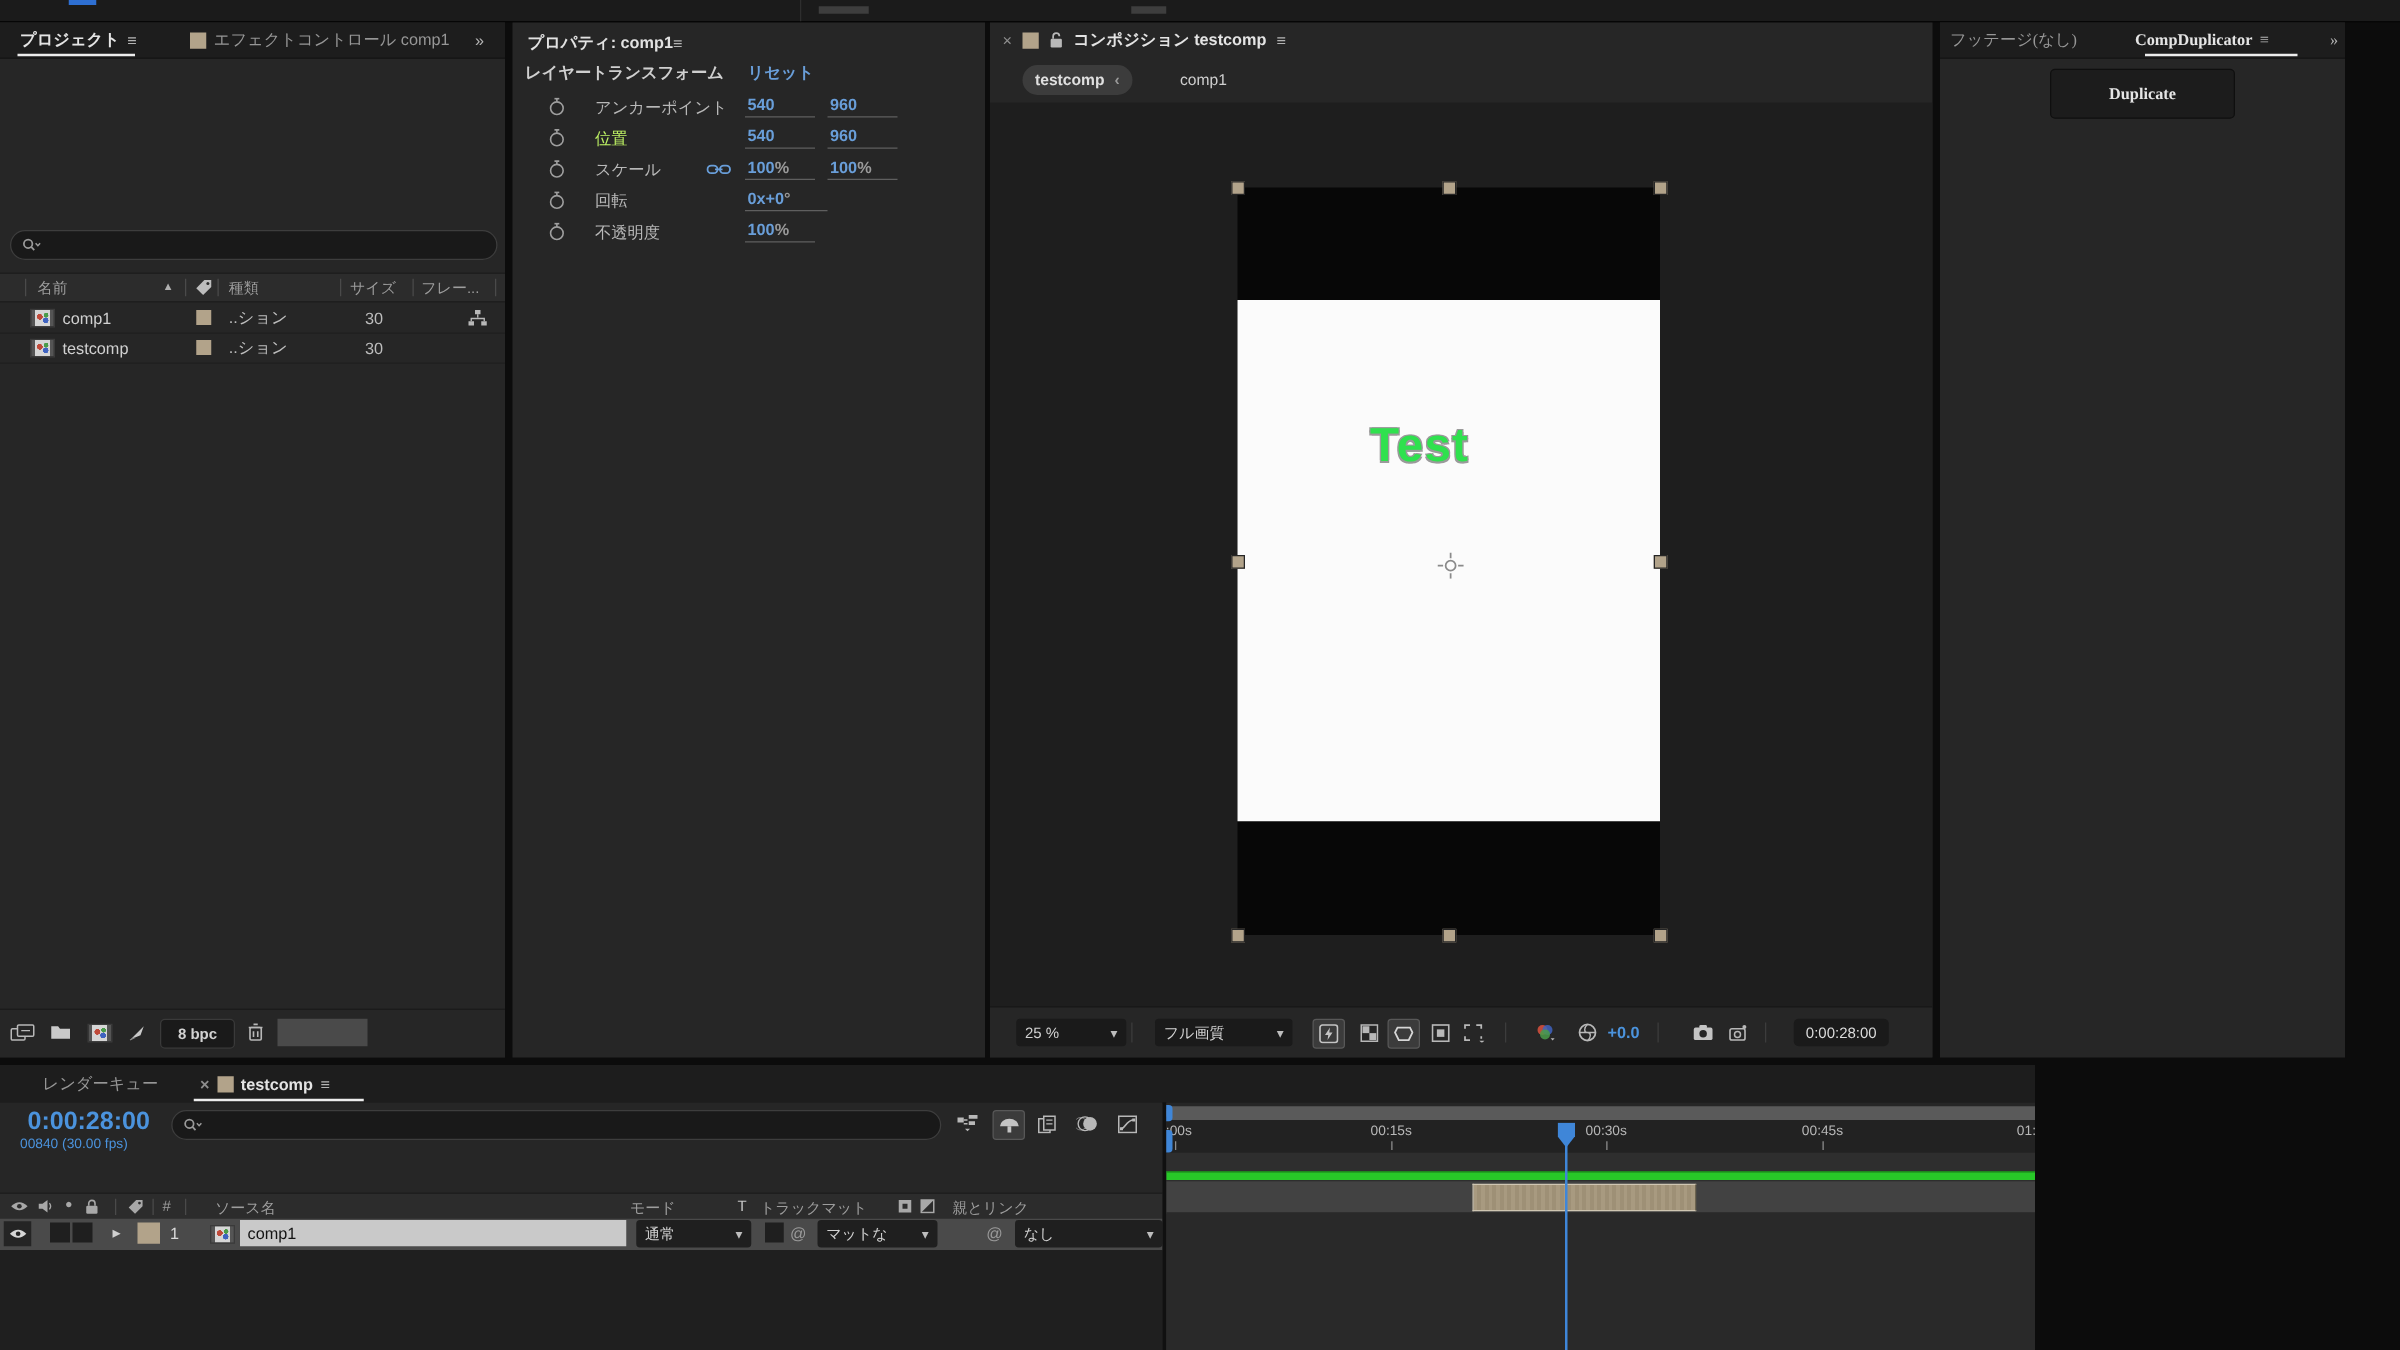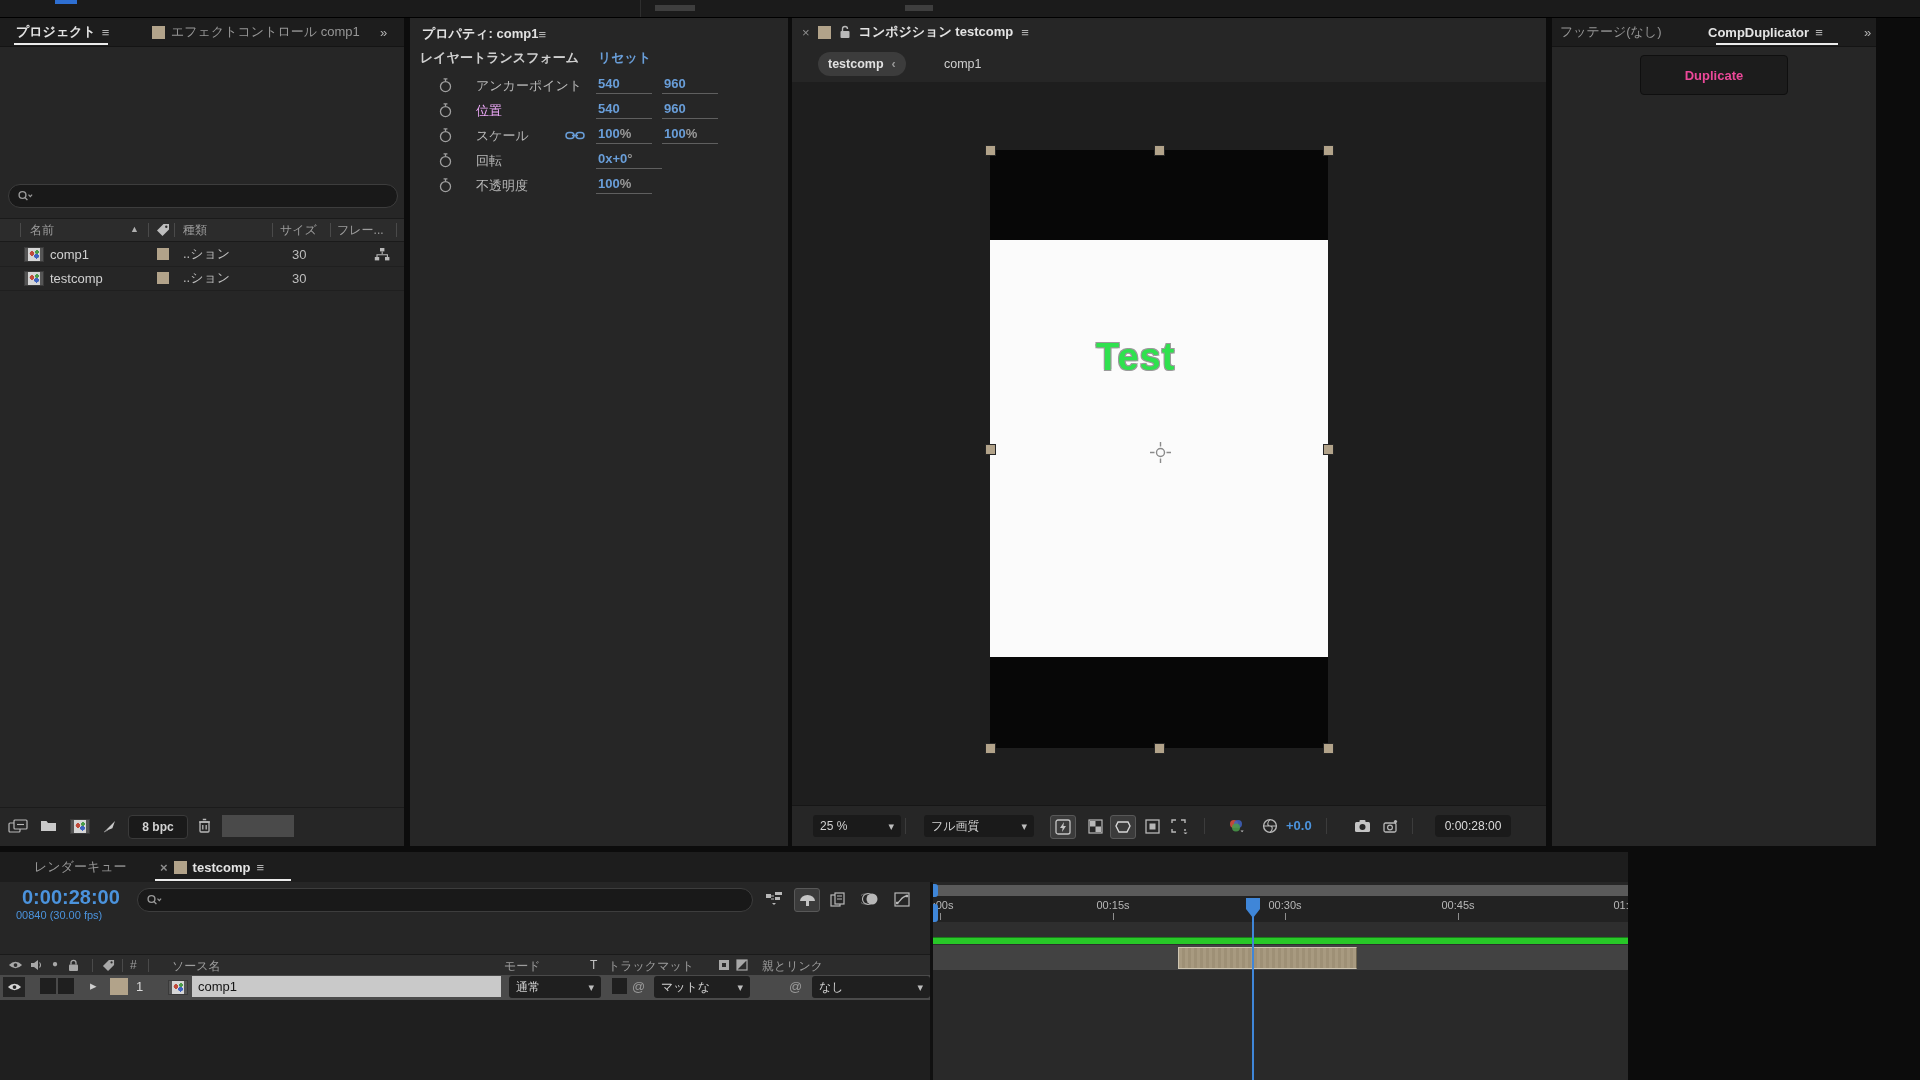--- a/index.html
+++ b/index.html
@@ -182,21 +182,21 @@
       <span class="abs val" style="left:186px;top:2px;"><span>540</span></span>
       <span class="abs val" style="left:252px;top:2px;"><span>960</span></span>
     </div>
     <div class="abs" style="left:0;top:81px;width:378px;height:25px;">
       <span class="abs icb" style="left:28px;top:4px;">
         <svg width="15" height="15" viewBox="0 0 14 14">
             <path d="M5.2 0.8h3.6M7 0.8v2.1" stroke="#9f9f9f" fill="none" stroke-width="1.2"></path>
             <circle cx="7" cy="8" r="4.7" stroke="#9f9f9f" fill="none" stroke-width="1.2"></circle>
           </svg>
       </span>
-      <span class="abs" style="left:66px;top:3px;color:#f0abfc;">位置</span>
+      <span class="abs" style="left:66px;top:3px;color:#bef264;">位置</span>
       <span class="abs val" style="left:186px;top:2px;"><span>540</span></span>
       <span class="abs val" style="left:252px;top:2px;"><span>960</span></span>
     </div>
     <div class="abs" style="left:0;top:106px;width:378px;height:25px;">
       <span class="abs icb" style="left:28px;top:4px;">
         <svg width="15" height="15" viewBox="0 0 14 14">
             <path d="M5.2 0.8h3.6M7 0.8v2.1" stroke="#9f9f9f" fill="none" stroke-width="1.2"></path>
             <circle cx="7" cy="8" r="4.7" stroke="#9f9f9f" fill="none" stroke-width="1.2"></circle>
           </svg>
       </span>
@@ -347,36 +347,36 @@
             <circle cx="13.5" cy="2.5" r="1.6" fill="#b8b8b8"></circle>
           </svg>
       </span>
       <div class="vdiv" style="left:620px;top:12px;height:16px;"></div>
       <div class="abs" style="left:643px;top:9px;width:76px;height:22px;background:#1a1a1a;border-radius:4px;display:flex;align-items:center;justify-content:center;color:#dcdcdc;font-size:12px;">
         <span>0:00:28:00</span>
       </div>
     </div>
   </div>
 
-  <div class="panel" style="left:1552px;top:18px;width:324px;height:828px;">
+  <div class="panel" style="left:1552px;top:18px;width:324px;height:828px;font-family:Liberation Serif, serif;">
     <div class="strip">
       <div class="tab" style="left:8px;">
         <span>フッテージ(なし)</span>
       </div>
       <div class="tab active" style="left:156px;">
         <span>CompDuplicator</span>
         <span class="ham"></span>
       </div>
       <div class="underline" style="left:164px;bottom:1px;width:122px;"></div>
       <div class="tab" style="left:312px;">
           <span class="chev2"></span>
         </div>
     </div>
     <button style="position:absolute;left:88px;top:37px;width:148px;height:40px;background:#1c1c1c;border:1px solid #0f0f0f;
-                   border-radius:4px;color:#ec4899;font-family:inherit;font-size:13px;font-weight:bold;">Duplicate</button>
+                   border-radius:4px;color:#e5e5e5;font-family:inherit;font-size:13px;font-weight:bold;">Duplicate</button>
   </div>
 
 
   <div class="panel" style="left:0;top:852px;width:1628px;height:228px;">
     <div class="strip" style="height:30px;">
       <div class="tab" style="left:34px;height:30px;">
         <span>レンダーキュー</span>
       </div>
       <div class="tab active" style="left:160px;height:30px;">
         <span class="xclose"></span>

